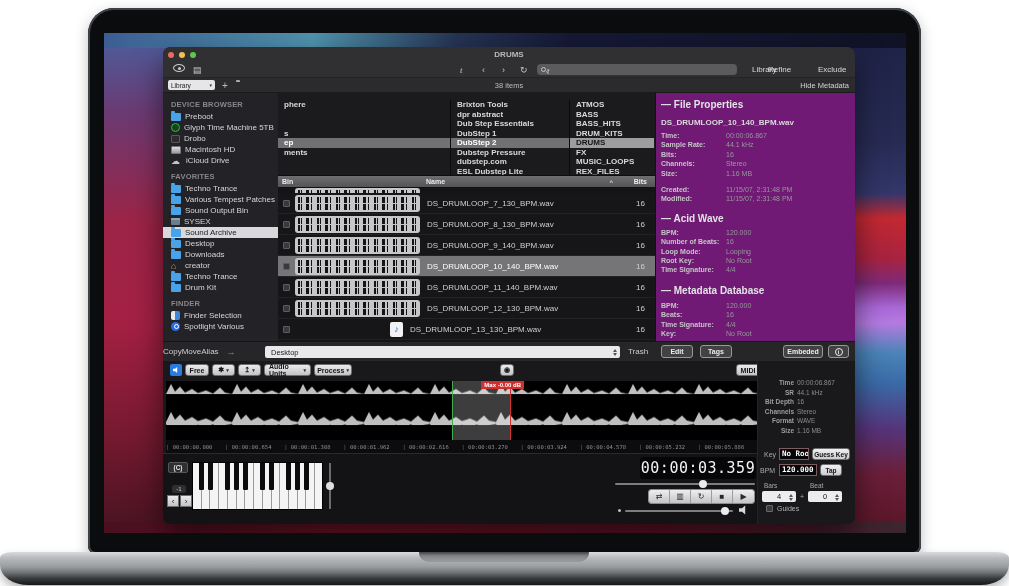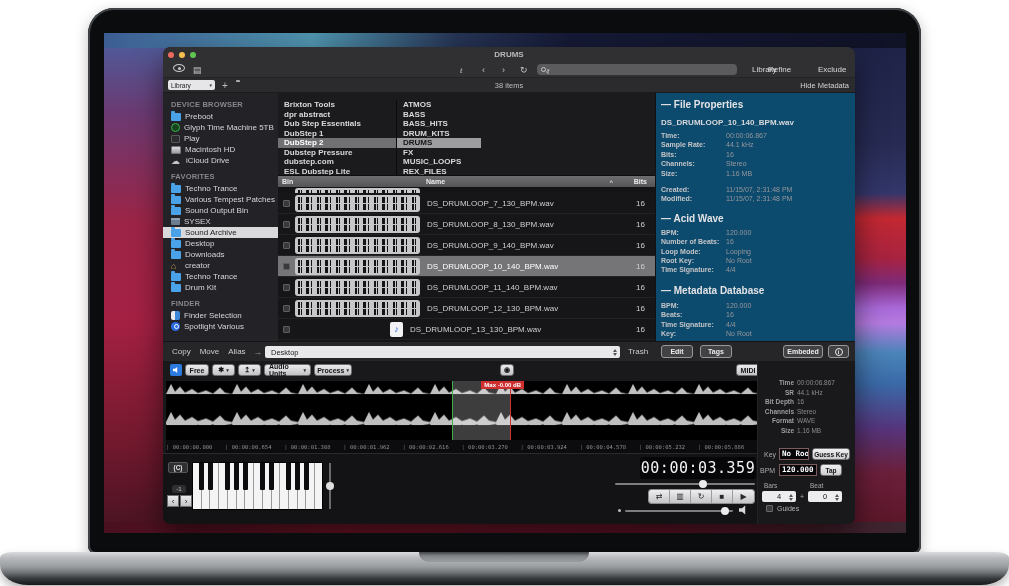--- a/index.html
+++ b/index.html
@@ -95,29 +95,29 @@
   .thumb::before,.thumb::after{content:'';position:absolute;left:3px;right:3px;height:6px;
     background:repeating-linear-gradient(90deg,#141414 0 2px,transparent 2px 3px,#141414 3px 4px,transparent 4px 8px,#141414 8px 11px,transparent 11px 13px,#141414 13px 14px,transparent 14px 19px)}
   .thumb::before{top:2px}.thumb::after{bottom:2px}
   .fname{flex:1;padding-left:7px;font-size:8px;color:#cfcfd1;white-space:nowrap;overflow:hidden}
   .frow.sel .fname{color:#fff}
   .fbits{width:38px;text-align:right;padding-right:10px;font-size:8px;color:#cfcfd1}
   .sliver{height:5px;overflow:hidden;display:flex}
   .sliver .thumb{margin-left:17px;height:16px}
   .musicdoc{width:13px;height:15px;background:#f2f2f4;border-radius:2px;margin-left:95px;flex:none;
     display:flex;align-items:center;justify-content:center;color:#2b6be2;font-size:9px}
-  #metapanel{width:200px;background:#0c4a6e;border-left:1px solid #111;padding:6px 22px 0 5px;overflow:hidden}
+  #metapanel{width:200px;background:#701a75;border-left:1px solid #111;padding:6px 22px 0 5px;overflow:hidden}
   .mh{font-size:10px;font-weight:bold;color:#e3e3e5}
   #metafile{font-size:8px;font-weight:bold;color:#d9d9db;margin-top:8px}
   .kv{display:flex;font-size:7px;line-height:9.4px}
   .kv b{width:65px;color:#c5c5c7;flex:none}
   .kv i{font-style:normal;color:#97979b}
   
   #actionbar{height:20px;background:#262628;display:flex;align-items:center;position:relative;border-top:1px solid #151517}
-  .abtxt{color:#cdcdcf;font-size:8px;margin-left:9px}
+  .abtxt{color:#cdcdcf;font-size:8px;}
   #abarrow{color:#8a8a8c;font-size:9px;margin-left:8px}
   #destdrop{position:absolute;left:102px;top:4px;width:355px;height:12px;background:#e9e9eb;border-radius:2px;
     color:#1c1c1e;font-size:7.5px;display:flex;align-items:center;padding-left:6px}
   .updn{position:absolute;right:3px;top:1.5px}
   .updn::before,.updn::after{content:'';display:block;width:0;height:0;border-left:2.5px solid transparent;border-right:2.5px solid transparent;margin:1px 0}
   .updn::before{border-bottom:3px solid #545456}
   .updn::after{border-top:3px solid #545456}
   #trash{position:absolute;left:465px;top:5px;color:#cdcdcf;font-size:8px}
   .btn-dark{position:absolute;top:3px;height:13px;background:#424244;border:1px solid #98989a;border-radius:3px;
     color:#ececee;font-size:7px;font-weight:bold;display:flex;align-items:center;justify-content:center}
@@ -229,21 +229,21 @@
           <div class="srow">
               <span class="ic ic-folder"></span>
               <span>Preboot</span>
             </div>
           <div class="srow">
               <span class="ic ic-tm"></span>
               <span>Glyph Time Machine 5TB</span>
             </div>
           <div class="srow">
               <span class="ic ic-drobo"></span>
-              <span>Play</span>
+              <span>Drobo</span>
             </div>
           <div class="srow">
               <span class="ic ic-hd"></span>
               <span>Macintosh HD</span>
             </div>
           <div class="srow">
               <span class="ic ic-cloud">☁</span>
               <span>iCloud Drive</span>
             </div>
           <div class="shead" style="margin-top:4px">FAVORITES</div>
@@ -293,20 +293,30 @@
               <span>Finder Selection</span>
             </div>
           <div class="srow">
               <span class="ic ic-spot"></span>
               <span>Spotlight Various</span>
             </div>
         </div>
 
         <div id="middle">
           <div id="colbrowser">
+            <div class="bcol" id="bc1">
+              <div class="crow">phere</div>
+              <div class="crow"></div>
+              <div class="crow"></div>
+              <div class="crow">s</div>
+              <div class="crow sel">ep</div>
+              <div class="crow">ments</div>
+              <div class="crow"></div>
+              <div class="crow"></div>
+            </div>
             <div class="bcol" id="bc2">
               <div class="crow">Brixton Tools</div>
               <div class="crow">dpr abstract</div>
               <div class="crow">Dub Step Essentials</div>
               <div class="crow">DubStep 1</div>
               <div class="crow sel">DubStep 2</div>
               <div class="crow">Dubstep Pressure</div>
               <div class="crow">dubstep.com</div>
               <div class="crow">ESL Dubstep Lite</div>
             </div>

